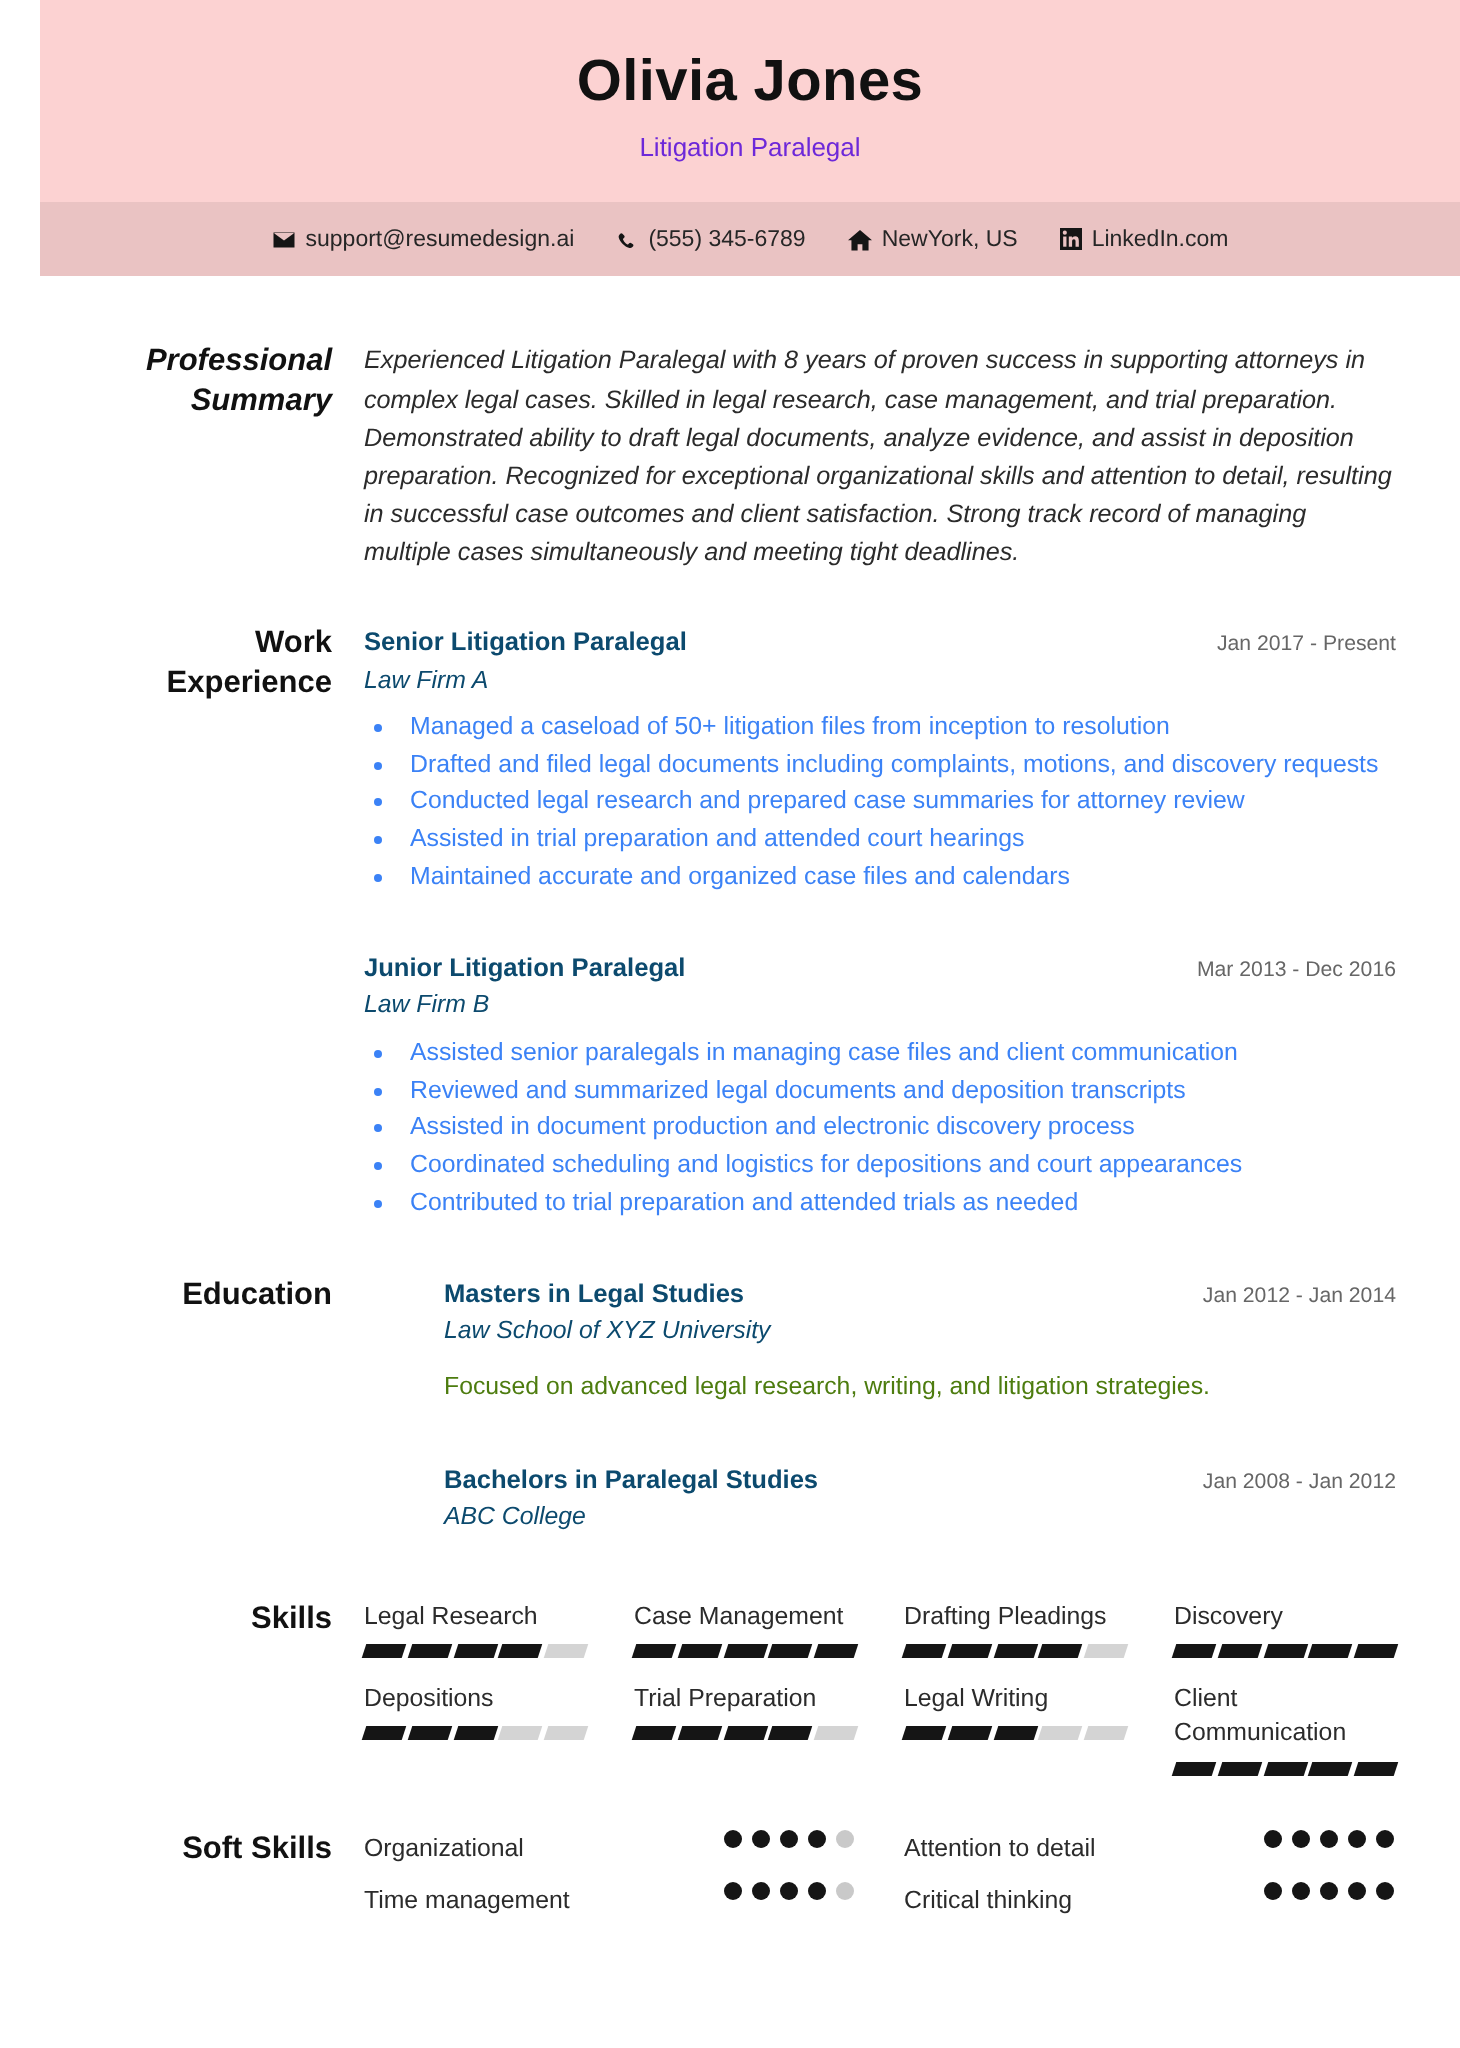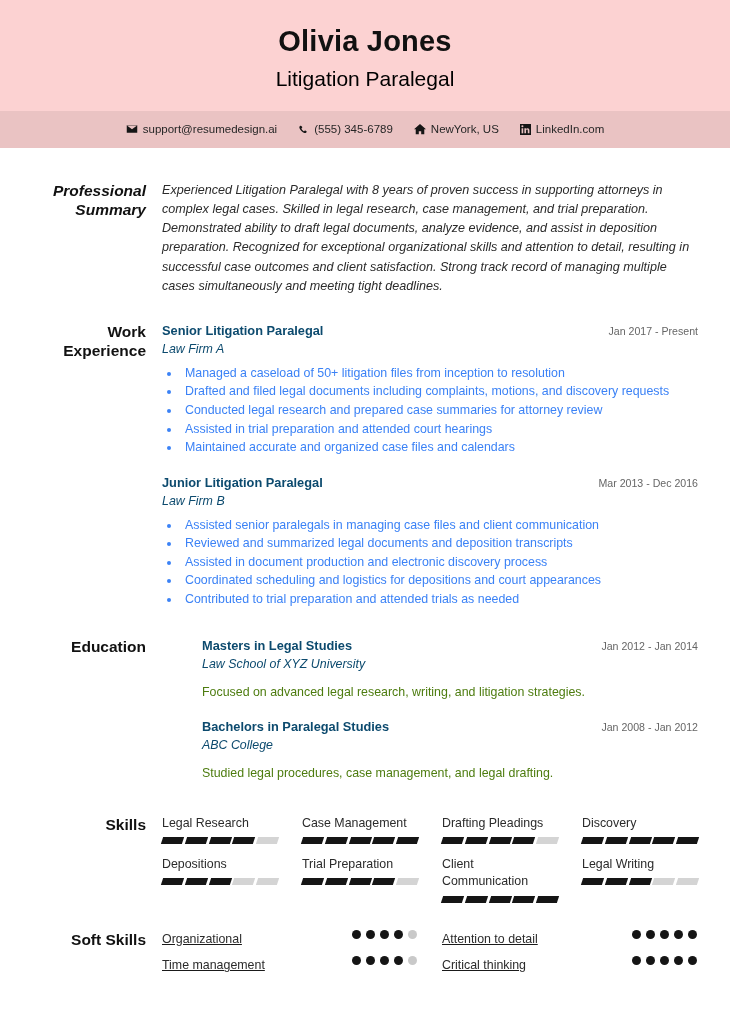--- a/index.html
+++ b/index.html
@@ -11,38 +11,39 @@
     font-family: "Liberation Sans", sans-serif;
     color: #1a1a1a;
     overflow: hidden;
   }
 
   .page {
     width: 730px;
     height: 792px;
     position: relative;
     background: #ffffff;
+    padding-left: 20px;
   }
 
   
   .header-band {
     background: #fcd2d2;
     padding: 24px 0 20px 0;
     text-align: center;
   }
   .full-name {
     font-size: 29px;
     font-weight: bold;
     letter-spacing: 0.2px;
     color: #111111;
     line-height: 1.2;
   }
   .job-title {
-    font-size: 21px;
-    color: #000000;
+    font-size: 13px;
+    color: #6d28d9;
     margin-top: 7px;
     line-height: 1.2;
   }
 
   .contact-band {
     background: #eac3c3;
     height: 37px;
     display: flex;
     align-items: center;
     justify-content: center;
@@ -87,21 +88,21 @@
     line-height: 1.52;
     color: #2b2b2b;
     text-align: left;
   }
 
   
   .sec-experience { padding-top: 26px; }
   .sec-education { padding-top: 26px; gap: 40px; }
 
   .entry { margin-bottom: 2px; }
-  .entry + .entry { margin-top: 17px; }
+  .entry + .entry { margin-top: 28px; }
 
   .entry-head {
     display: flex;
     align-items: baseline;
     justify-content: space-between;
     gap: 12px;
   }
   .entry-role {
     font-size: 12.8px;
     font-weight: bold;
@@ -175,21 +176,20 @@
     grid-template-columns: 1fr 1fr;
     column-gap: 24px;
     row-gap: 9px;
   }
   .soft-item {
     display: flex;
     align-items: flex-start;
     justify-content: space-between;
     gap: 10px;
     min-width: 0;
-    text-decoration: underline;
   }
   .soft-name {
     font-size: 12.4px;
     color: #2b2b2b;
     line-height: 1.35;
     padding-top: 1px;
   }
   .soft-dots {
     width: 66px;
     flex: 0 0 66px;
@@ -307,21 +307,20 @@
             </div>
             <div class="entry-org">Law School of XYZ University</div>
             <div class="entry-desc">Focused on advanced legal research, writing, and litigation strategies.</div>
           </div>
           <div class="entry">
             <div class="entry-head">
               <div class="entry-role">Bachelors in Paralegal Studies</div>
               <div class="entry-date">Jan 2008 - Jan 2012</div>
             </div>
             <div class="entry-org">ABC College</div>
-            <div class="entry-desc">Studied legal procedures, case management, and legal drafting.</div>
           </div>
         </div>
     </div>
 
     <div class="section sec-skills">
       <div class="sec-label">Skills</div>
       <div class="sec-body">
         <div class="skills-grid" id="skills-grid">
             <div class="skill-item">
               <div class="skill-name">Legal Research</div>
@@ -377,37 +376,37 @@
               <div class="skill-name">Trial Preparation</div>
               <div class="skill-bar">
                 <span class="seg on"></span>
                 <span class="seg on"></span>
                 <span class="seg on"></span>
                 <span class="seg on"></span>
                 <span class="seg"></span>
               </div>
             </div>
             <div class="skill-item">
+              <div class="skill-name">Legal Writing</div>
+              <div class="skill-bar">
+                <span class="seg on"></span>
+                <span class="seg on"></span>
+                <span class="seg on"></span>
+                <span class="seg"></span>
+                <span class="seg"></span>
+              </div>
+            </div>
+            <div class="skill-item">
               <div class="skill-name">Client Communication</div>
               <div class="skill-bar">
                 <span class="seg on"></span>
                 <span class="seg on"></span>
                 <span class="seg on"></span>
                 <span class="seg on"></span>
                 <span class="seg on"></span>
-              </div>
-            </div>
-            <div class="skill-item">
-              <div class="skill-name">Legal Writing</div>
-              <div class="skill-bar">
-                <span class="seg on"></span>
-                <span class="seg on"></span>
-                <span class="seg on"></span>
-                <span class="seg"></span>
-                <span class="seg"></span>
               </div>
             </div>
           </div>
       </div>
     </div>
 
     <div class="section sec-softskills">
       <div class="sec-label">Soft Skills</div>
       <div class="sec-body">
         <div class="soft-grid" id="soft-grid">

